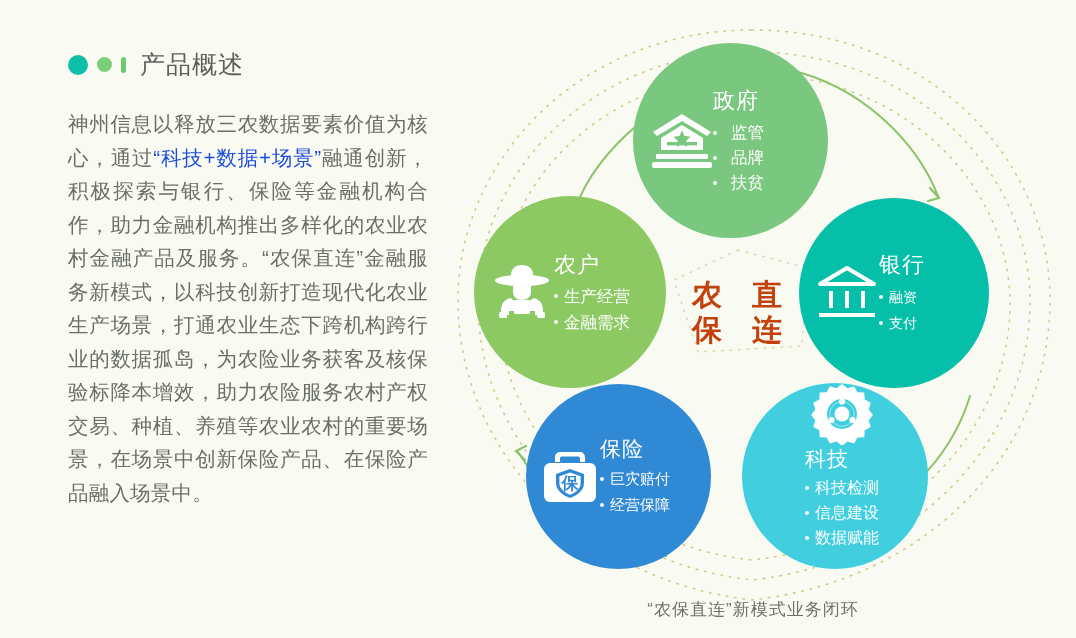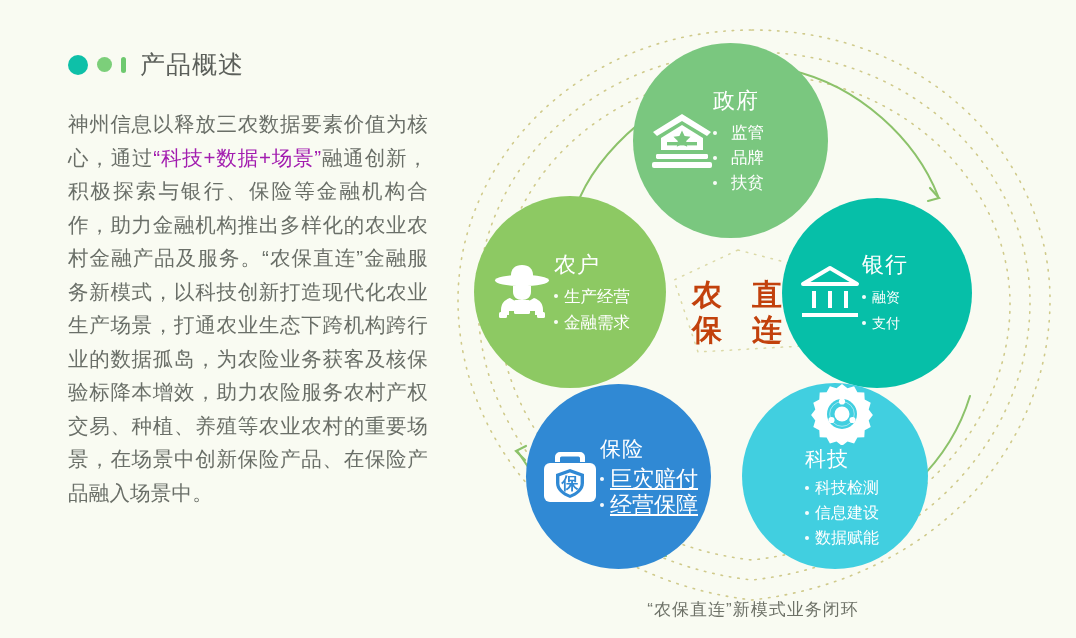--- a/index.html
+++ b/index.html
@@ -18,21 +18,21 @@
   .dot-mid{width:15px;height:15px;border-radius:50%;background:#7ccf7a;display:block;}
   .dot-bar{width:5px;height:16px;border-radius:3px;background:#6ec96f;display:block;}
   .heading-text{
     font-size:25px;color:#5b5f5a;letter-spacing:1px;font-weight:400;
     margin-left:5px;
   }
   .body-text{
     font-size:20.5px;line-height:33.5px;color:#6a6f68;
     text-align:justify;letter-spacing:0.2px;
   }
-  .hl{color:#a21caf;}
+  .hl{color:#1d4ed8;}
 
   
   .diagram{position:absolute;left:430px;top:0;width:646px;height:638px;}
   .svg-layer{position:absolute;left:0;top:0;}
 
   .bubble{
     position:absolute;border-radius:50%;
     display:flex;align-items:center;
     box-sizing:border-box;
   }
@@ -43,31 +43,31 @@
   .b-li .bul{
     width:4px;height:4px;border-radius:50%;background:#fff;
     margin-right:6px;flex:0 0 auto;opacity:.95;
   }
 
   
   #bub-gov{left:203px;top:43px;width:195px;height:195px;background:#7ac77f;padding-left:18px;}
   #bub-gov .b-title{font-size:22px;margin-bottom:4px;}
   #bub-gov .b-li{font-size:16.5px;line-height:25px;gap:8px;}
 
-  #bub-bank{left:352px;top:198px;width:190px;height:190px;background:#06bfa8;padding-left:16px;}
+  #bub-bank{left:369px;top:198px;width:190px;height:190px;background:#06bfa8;padding-left:16px;}
   #bub-bank .b-title{font-size:22px;margin-bottom:4px;}
   #bub-bank .b-li{font-size:14px;line-height:26px;}
 
   #bub-farmer{left:44px;top:196px;width:192px;height:192px;background:#8dc963;padding-left:16px;}
   #bub-farmer .b-title{font-size:22px;margin-bottom:3px;}
   #bub-farmer .b-li{font-size:16.5px;line-height:26px;}
 
   #bub-ins{left:96px;top:384px;width:185px;height:185px;background:#3089d4;padding-left:14px;}
   #bub-ins .b-title{font-size:21px;margin-bottom:3px;}
-  #bub-ins .b-li{font-size:22px;line-height:26px;text-decoration:underline;}
+  #bub-ins .b-li{font-size:15px;line-height:26px;}
 
   #bub-tech{left:312px;top:383px;width:186px;height:186px;background:#41cfe0;padding-left:14px;flex-direction:column;}
   #bub-tech .b-title{font-size:21px;margin-bottom:2px;}
   #bub-tech .b-li{font-size:16px;line-height:25px;}
 
   
   .center-label{
     position:absolute;left:248px;top:262px;width:120px;height:100px;
     display:flex;flex-direction:row;align-items:center;justify-content:center;
     color:#c2410c;font-size:30px;font-weight:700;line-height:35px;

